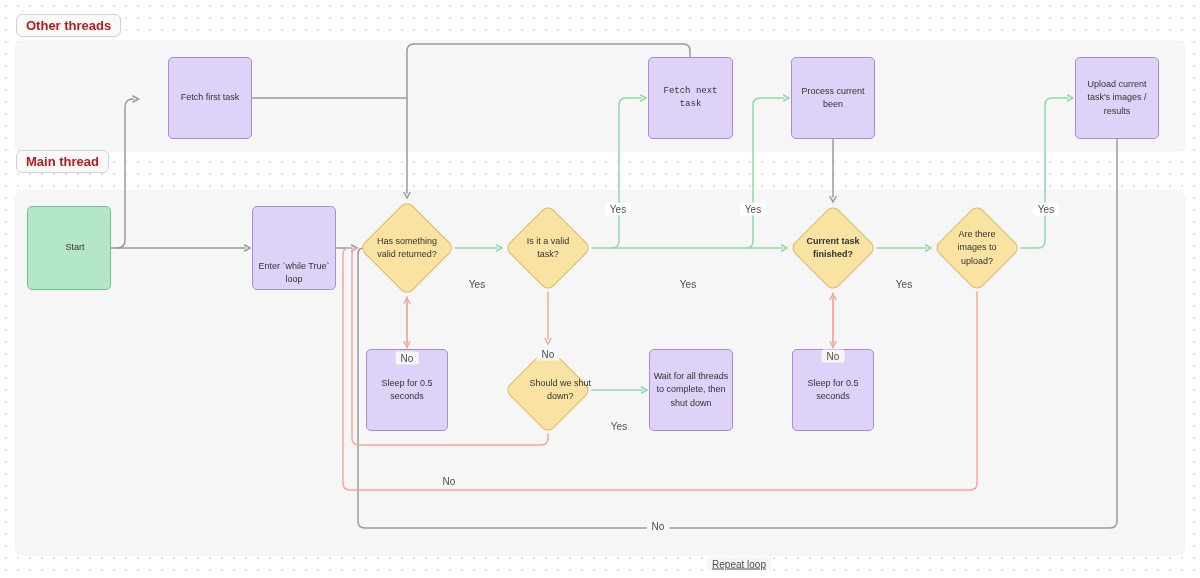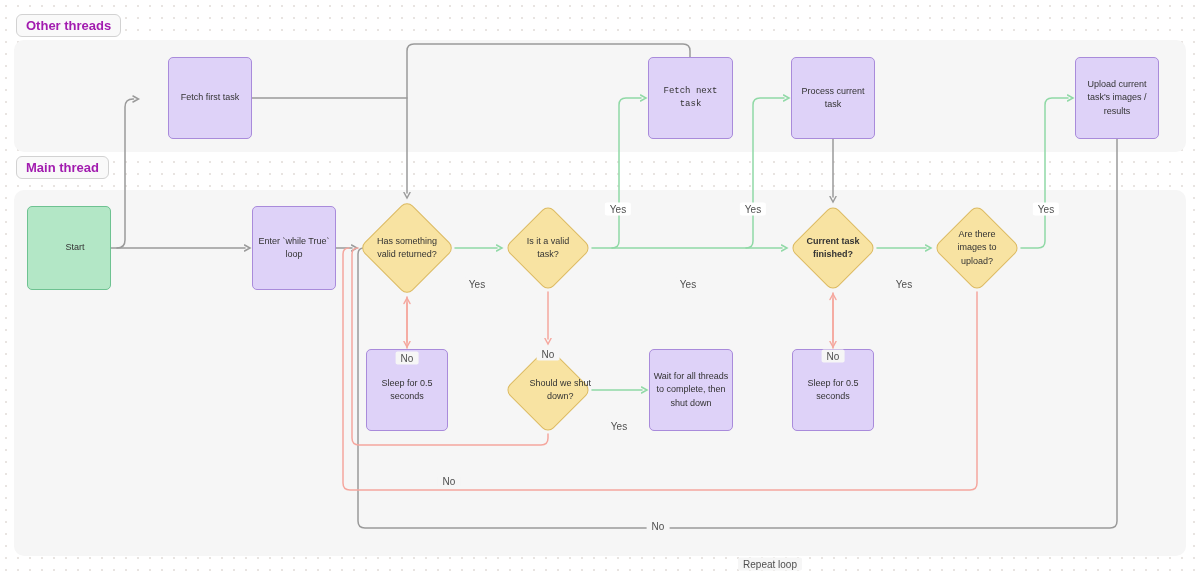--- a/index.html
+++ b/index.html
@@ -16,24 +16,24 @@
     background-color:#ffffff;
     background-image:radial-gradient(circle, #e8e4e1 1px, transparent 1.3px);
     background-size:12px 12px;
     font-family:"Liberation Sans", sans-serif;
   }
   .lane{position:absolute;background:var(--lane-bg);border-radius:10px;z-index:0;}
   #lane-other{left:14px;top:40px;width:1172px;height:112px;}
   #lane-main{left:14px;top:190px;width:1172px;height:366px;}
   .pill{
     position:absolute;z-index:4;background:#f9f9f9;border:1px solid #d2d2d2;
-    border-radius:6px;padding:3px 9px;font-size:13px;font-weight:bold;color:#a21caf;
+    border-radius:6px;padding:3px 9px;font-size:13px;font-weight:bold;color:#b91c1c;
   }
   #pill-other{left:16px;top:14px;}
-  #pill-main{left:16px;top:156px;}
+  #pill-main{left:16px;top:150px;}
   #edges{position:absolute;left:0;top:0;z-index:1;}
   #edges path{fill:none;stroke-width:1.5;stroke-linecap:round;}
   .e-gray{stroke:var(--arrow-gray);}
   .e-green{stroke:var(--arrow-green);}
   .e-red{stroke:var(--arrow-red);}
   marker path{stroke-width:1.4;}
   .node{
     position:absolute;z-index:2;display:flex;align-items:center;justify-content:center;
     text-align:center;color:var(--text);font-size:9px;line-height:1.45;
   }
@@ -100,30 +100,30 @@
   <path class="e-red" d="M 977 292 V 483 Q 977 490 970 490 H 350 Q 343 490 343 483 V 254 Q 343 248 349 248"></path>
 </svg>
 
 <div class="node rect purple" style="left:140px;top:57px;width:84px;height:82px;margin-left:28px;">
   <span>Fetch first task</span>
 </div>
 <div class="node rect purple" style="left:648px;top:57px;width:85px;height:82px;font-family:Liberation Mono, monospace;">
   <span>Fetch next task</span>
 </div>
 <div class="node rect purple" style="left:791px;top:57px;width:84px;height:82px;">
-  <span>Process current task</span>
+  <span>Process current been</span>
 </div>
 <div class="node rect purple" style="left:1075px;top:57px;width:84px;height:82px;text-align:center;">
   <span>Upload current task's images / results</span>
 </div>
 
 <div class="node rect green" style="left:27px;top:206px;width:84px;height:84px;">
   <span>Start</span>
 </div>
-<div class="node rect purple" style="left:252px;top:206px;width:84px;height:84px;">
+<div class="node rect purple" style="left:252px;top:206px;width:84px;height:84px;align-items:flex-end;">
   <span>Enter `while True` loop</span>
 </div>
 
 <div class="node diamond" style="left:359px;top:200px;width:96px;height:96px;--s:68px;">
   <div class="shape"></div>
   <span class="dlabel">Has something valid returned?</span>
 </div>
 <div class="node diamond" style="left:504px;top:204px;width:88px;height:88px;--s:62px;">
   <div class="shape"></div>
   <span class="dlabel">Is it a valid task?</span>
@@ -158,13 +158,13 @@
 <div class="edge-label on-white" style="left:753px;top:173px;">Yes</div>
 <div class="edge-label on-white" style="left:1046px;top:173px;">Yes</div>
 <div class="edge-label" style="left:619px;top:390px;">Yes</div>
 
 <div class="edge-label" style="left:407px;top:322px;">No</div>
 <div class="edge-label" style="left:548px;top:318px;">No</div>
 <div class="edge-label" style="left:833px;top:320px;">No</div>
 <div class="edge-label" style="left:449px;top:445px;">No</div>
 <div class="edge-label" style="left:658px;top:490px;">No</div>
 
-<div class="edge-label" style="left:770px;top:528px;">Repeat loop</div>
+<div class="edge-label" style="left:739px;top:528px;text-decoration:underline;">Repeat loop</div>
 
 </body></html>

